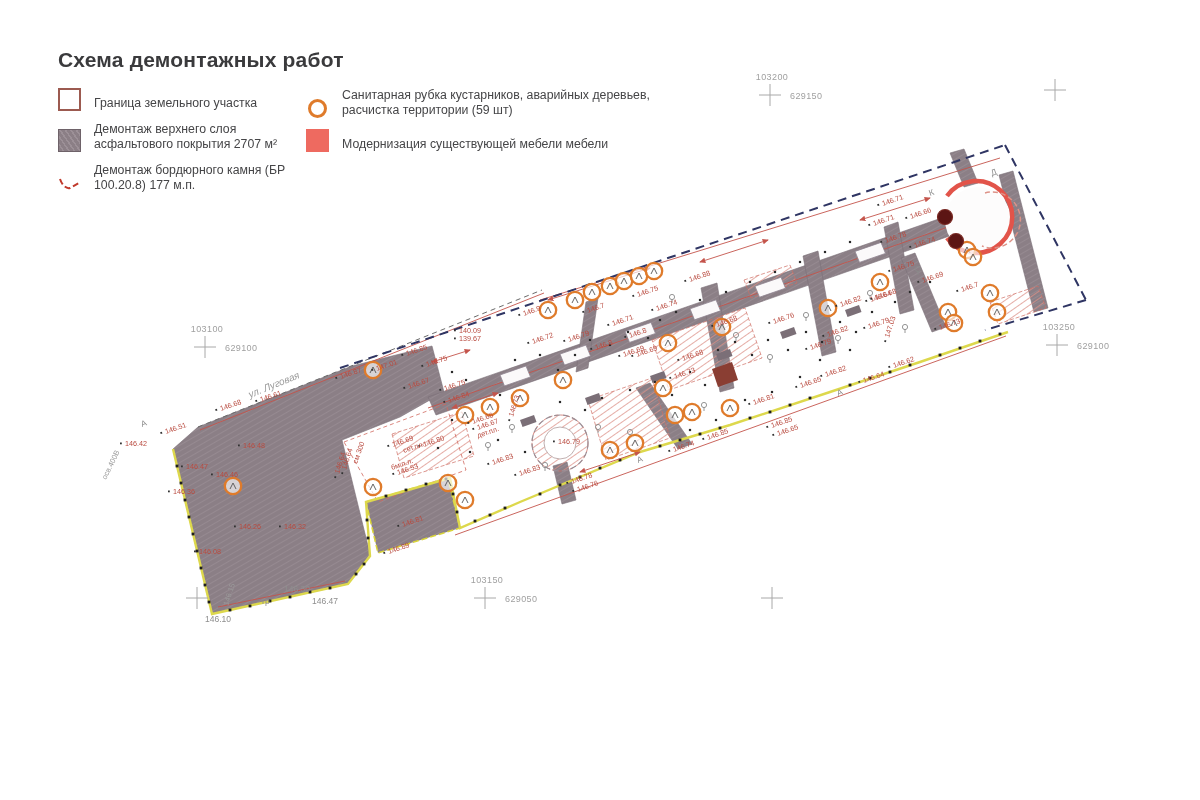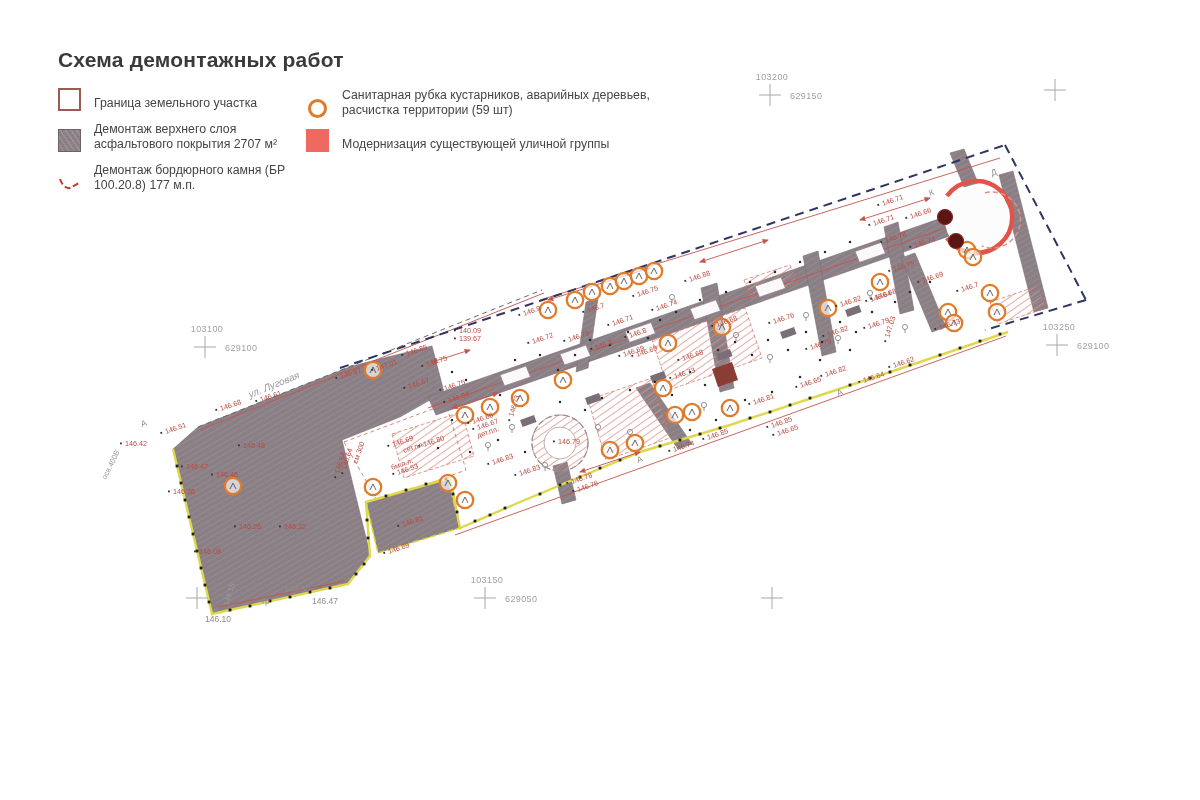--- a/index.html
+++ b/index.html
@@ -60,21 +60,21 @@
         <div class="lg-label">Демонтаж бордюрного камня (БР 100.20.8) 177 м.п.</div>
       </div>
     </div>
     <div class="lg-col right">
       <div class="lg-item">
         <div class="sym sym-ring"></div>
         <div class="lg-label">Санитарная рубка кустарников, аварийных деревьев, расчистка территории (59 шт)</div>
       </div>
       <div class="lg-item">
         <div class="sym sym-modern"></div>
-        <div class="lg-label">Модернизация существующей уличной группы</div>
+        <div class="lg-label">Модернизация существующей мебели мебели</div>
       </div>
     </div>
   </div>
 
   <svg class="plan" width="1200" height="800" viewBox="0 0 1200 800">
     <defs>
       <pattern id="hg" width="5" height="5" patternUnits="userSpaceOnUse" patternTransform="rotate(60)">
         <rect width="5" height="5" fill="#8b7f86"></rect>
         <line x1="0" y1="0" x2="0" y2="5" stroke="#9a8e95" stroke-width="1.5"></line>
       </pattern>

